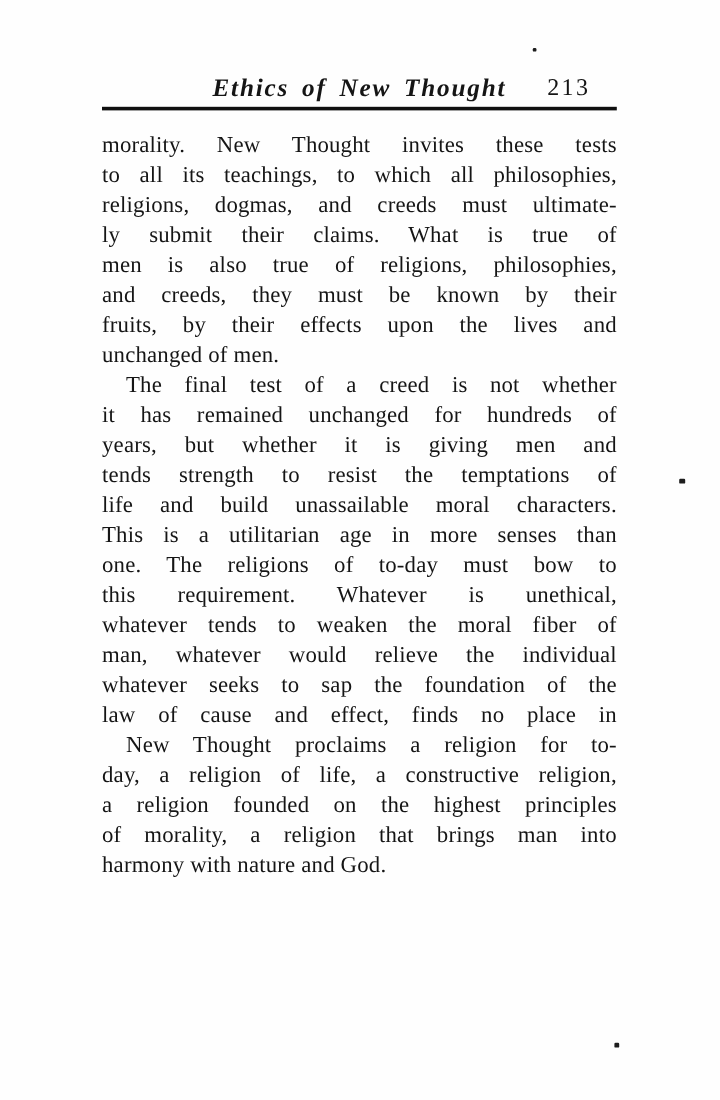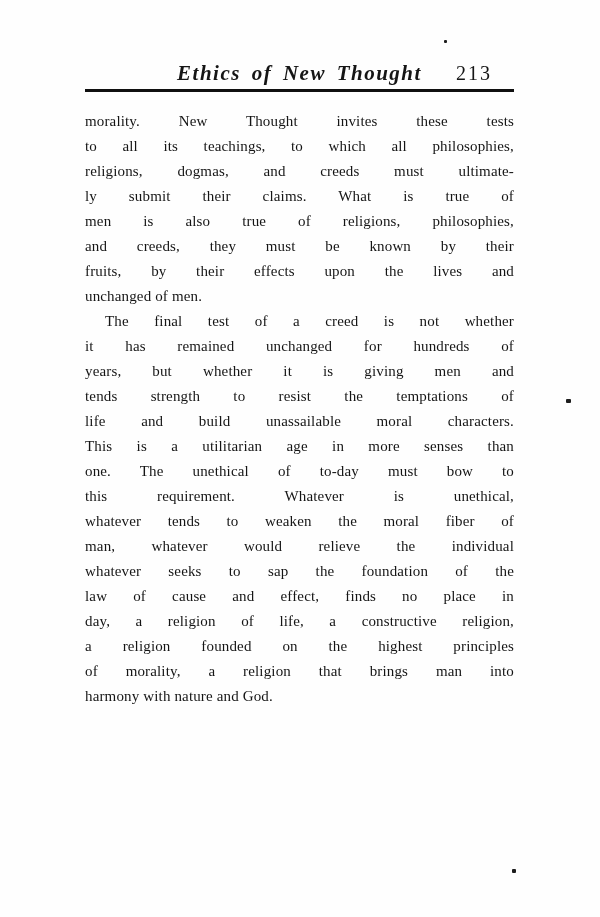--- a/index.html
+++ b/index.html
@@ -44,21 +44,21 @@
   .head-rule{
     position:absolute;
     left:85px;top:89px;
     width:429px;height:3px;
     background:#101010;
   }
   .textblock{
     position:absolute;
     left:85px;top:109px;
     width:429px;
-    font-size:15px;
+    font-size:19px;
     line-height:25px;
     letter-spacing:0.15px;
   }
   .line{
     text-align:justify;
     text-align-last:justify;
     height:25px;
     overflow:hidden;
   }
   .line.end{
@@ -100,28 +100,29 @@
       <div class="line">fruits, by their effects upon the lives and</div>
       <div class="line end">unchanged of men.</div>
     </div>
     <div>
       <div class="line indent">The final test of a creed is not whether</div>
       <div class="line">it has remained unchanged for hundreds of</div>
       <div class="line">years, but whether it is giving men and</div>
       <div class="line">tends strength to resist the temptations of</div>
       <div class="line">life and build unassailable moral characters.</div>
       <div class="line">This is a utilitarian age in more senses than</div>
-      <div class="line">one. The unethical of to-day must bow to</div>
+      <div class="line">one. The religions of to-day must bow to</div>
       <div class="line">this requirement. Whatever is unethical,</div>
       <div class="line">whatever tends to weaken the moral fiber of</div>
       <div class="line">man, whatever would relieve the individual</div>
       <div class="line">whatever seeks to sap the foundation of the</div>
       <div class="line">law of cause and effect, finds no place in</div>
     </div>
     <div>
+      <div class="line indent">New Thought proclaims a religion for to-</div>
       <div class="line">day, a religion of life, a constructive religion,</div>
       <div class="line">a religion founded on the highest principles</div>
       <div class="line">of morality, a religion that brings man into</div>
       <div class="line end">harmony with nature and God.</div>
     </div>
   </div>
 
   <div class="speck s1"></div>
   <div class="speck s2"></div>
   <div class="speck s3"></div>

